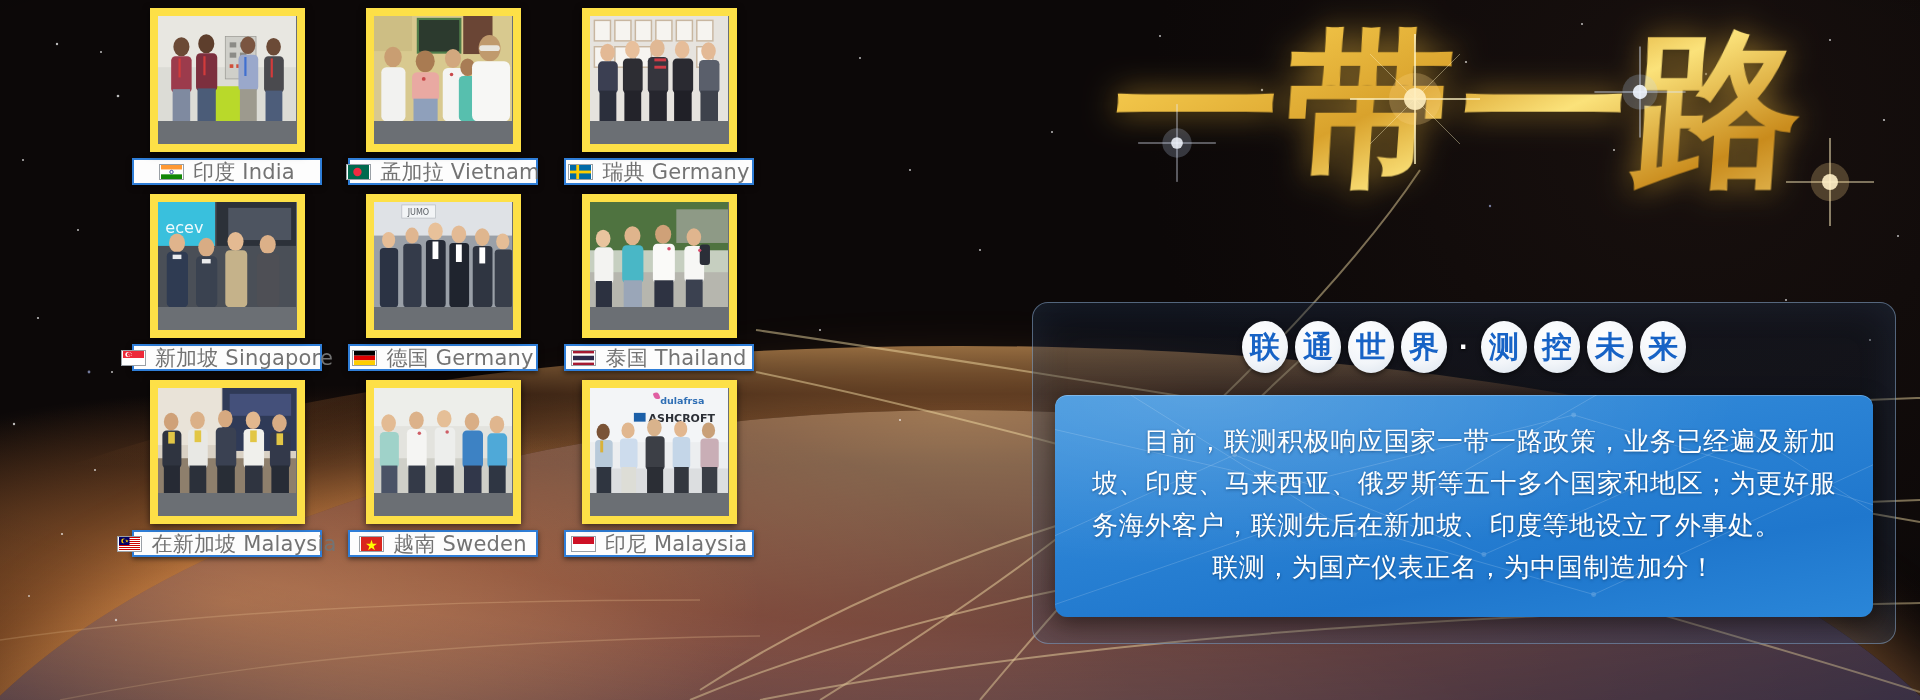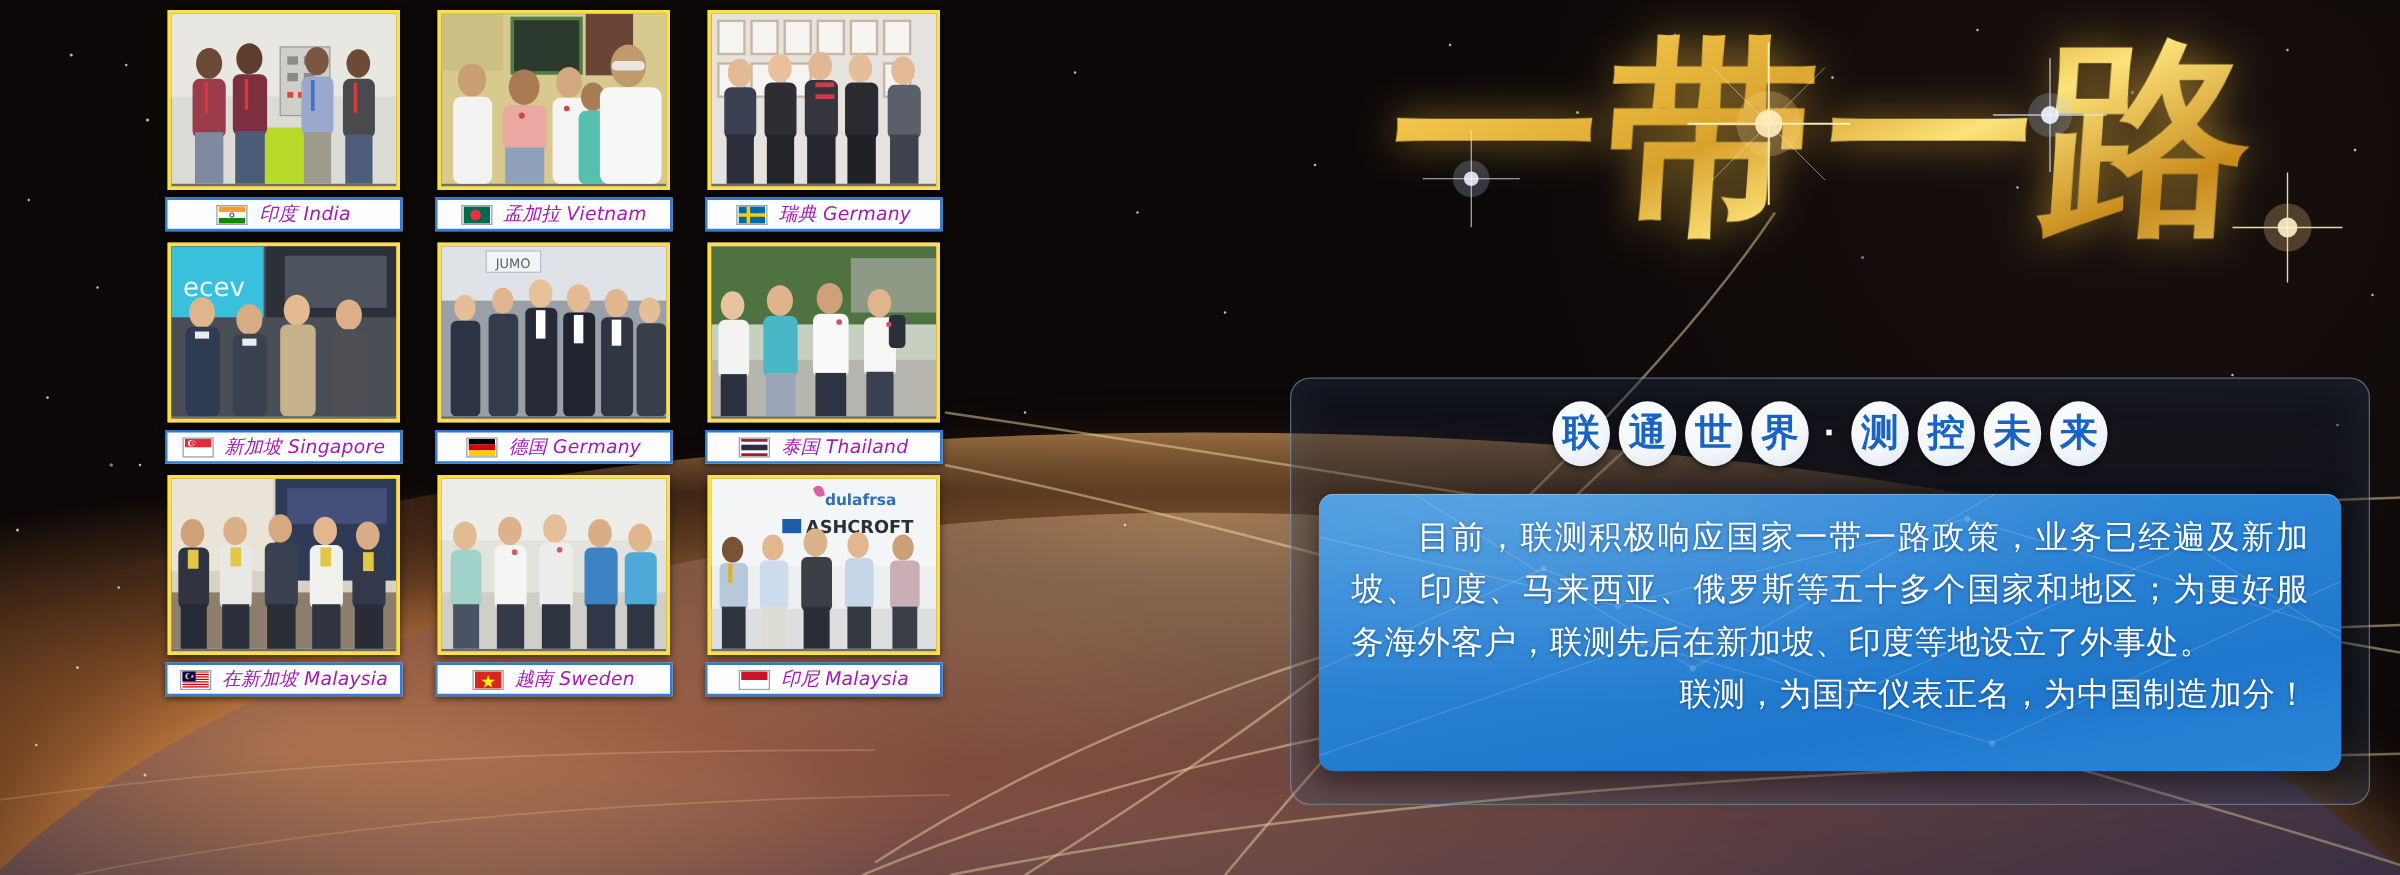--- a/index.html
+++ b/index.html
@@ -55,41 +55,40 @@
   
   .gallery{
     position:absolute;left:132px;top:8px;
     display:grid;
     grid-template-columns:repeat(3,190px);
     grid-template-rows:repeat(3,184px);
     column-gap:26px;row-gap:2px;
   }
   .cell{position:relative;display:flex;flex-direction:column;align-items:center;}
   .photo{
-    width:186px;height:144px;
-    border:3px solid #fde047;
+    width:155px;height:144px;
+    border:8px solid #fde047;
     box-sizing:border-box;
     box-shadow:0 2px 7px rgba(0,0,0,.65);
     overflow:hidden;position:relative;
     background:#6b6f74;
   }
   .photo .ph-scene{position:absolute;inset:0;}
   .caption{
     margin-top:6px;
     width:190px;height:27px;
     background:#fdfdfd;
     border:2px solid #2f7ed8;
     box-sizing:border-box;
     display:flex;align-items:center;justify-content:center;gap:9px;
     box-shadow:0 2px 5px rgba(0,0,0,.55);
   }
   .cap-text{
-    font-size:15px;color:#a21caf;white-space:nowrap;letter-spacing:.2px;
+    font-size:21px;color:#737373;white-space:nowrap;letter-spacing:.2px;
     font-family:"DejaVu Sans","Liberation Sans",sans-serif;
-    font-style:italic;
   }
   .flag{width:25px;height:16px;flex:0 0 auto;border:1px solid #9aa0a6;box-sizing:border-box;position:relative;overflow:hidden;background:#fff;}
 
   
   .hero-title{
     position:absolute;left:1024px;top:4px;width:872px;height:210px;
   }
   .hero-title .cn{
     position:absolute;left:0;top:0;width:100%;height:100%;
     display:flex;align-items:center;justify-content:center;gap:26px;
@@ -143,24 +142,24 @@
   }
   .panel-inner .web{position:absolute;inset:0;opacity:.35;pointer-events:none;}
   .para{
     position:relative;
     color:#ffffff;
     font-size:26px;line-height:42px;
     letter-spacing:.5px;
     text-align:justify;
     text-shadow:0 1px 3px rgba(0,40,80,.55);
     font-family:"DejaVu Sans","Liberation Sans",sans-serif;
-    margin:0;
+    margin:11px;
   }
   .para .ind{display:inline-block;width:2em;}
-  .para .l4{display:block;text-align:right;}
+  .para .l4{display:block;text-align:center;}
 </style>
 </head>
 <body>
 
 <div id="stage">
 
   <div class="bg-base"></div>
   <div class="bg-earth"></div>
   <div class="bg-limb"></div>
   <div class="bg-haze"></div>

